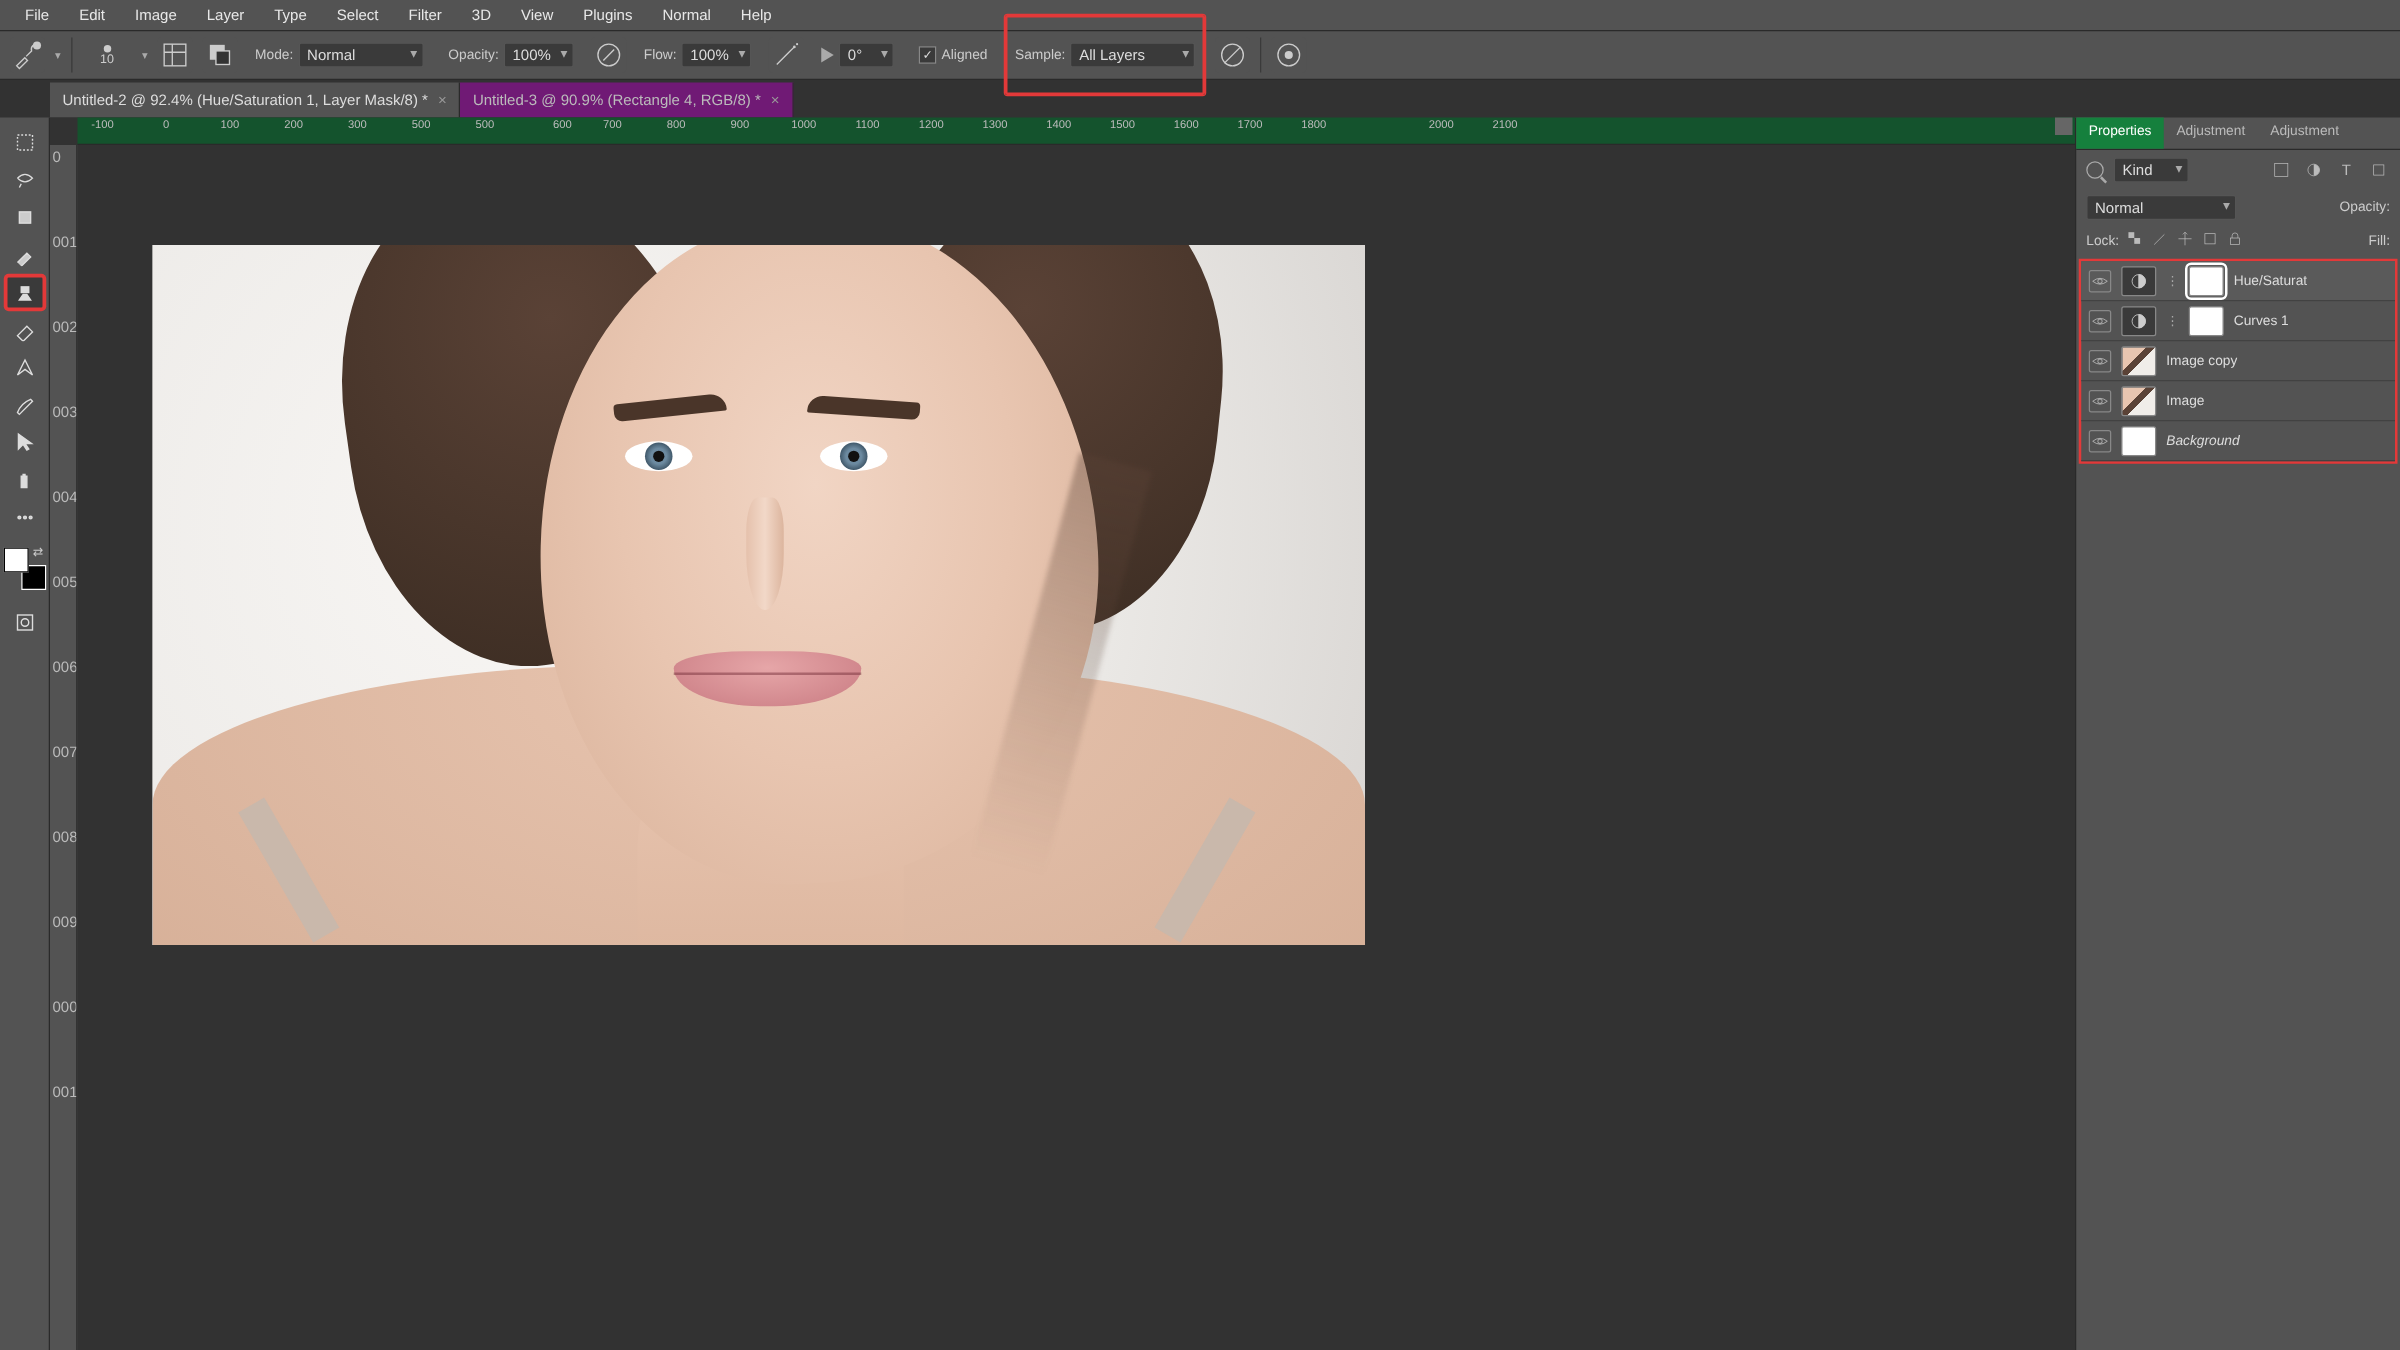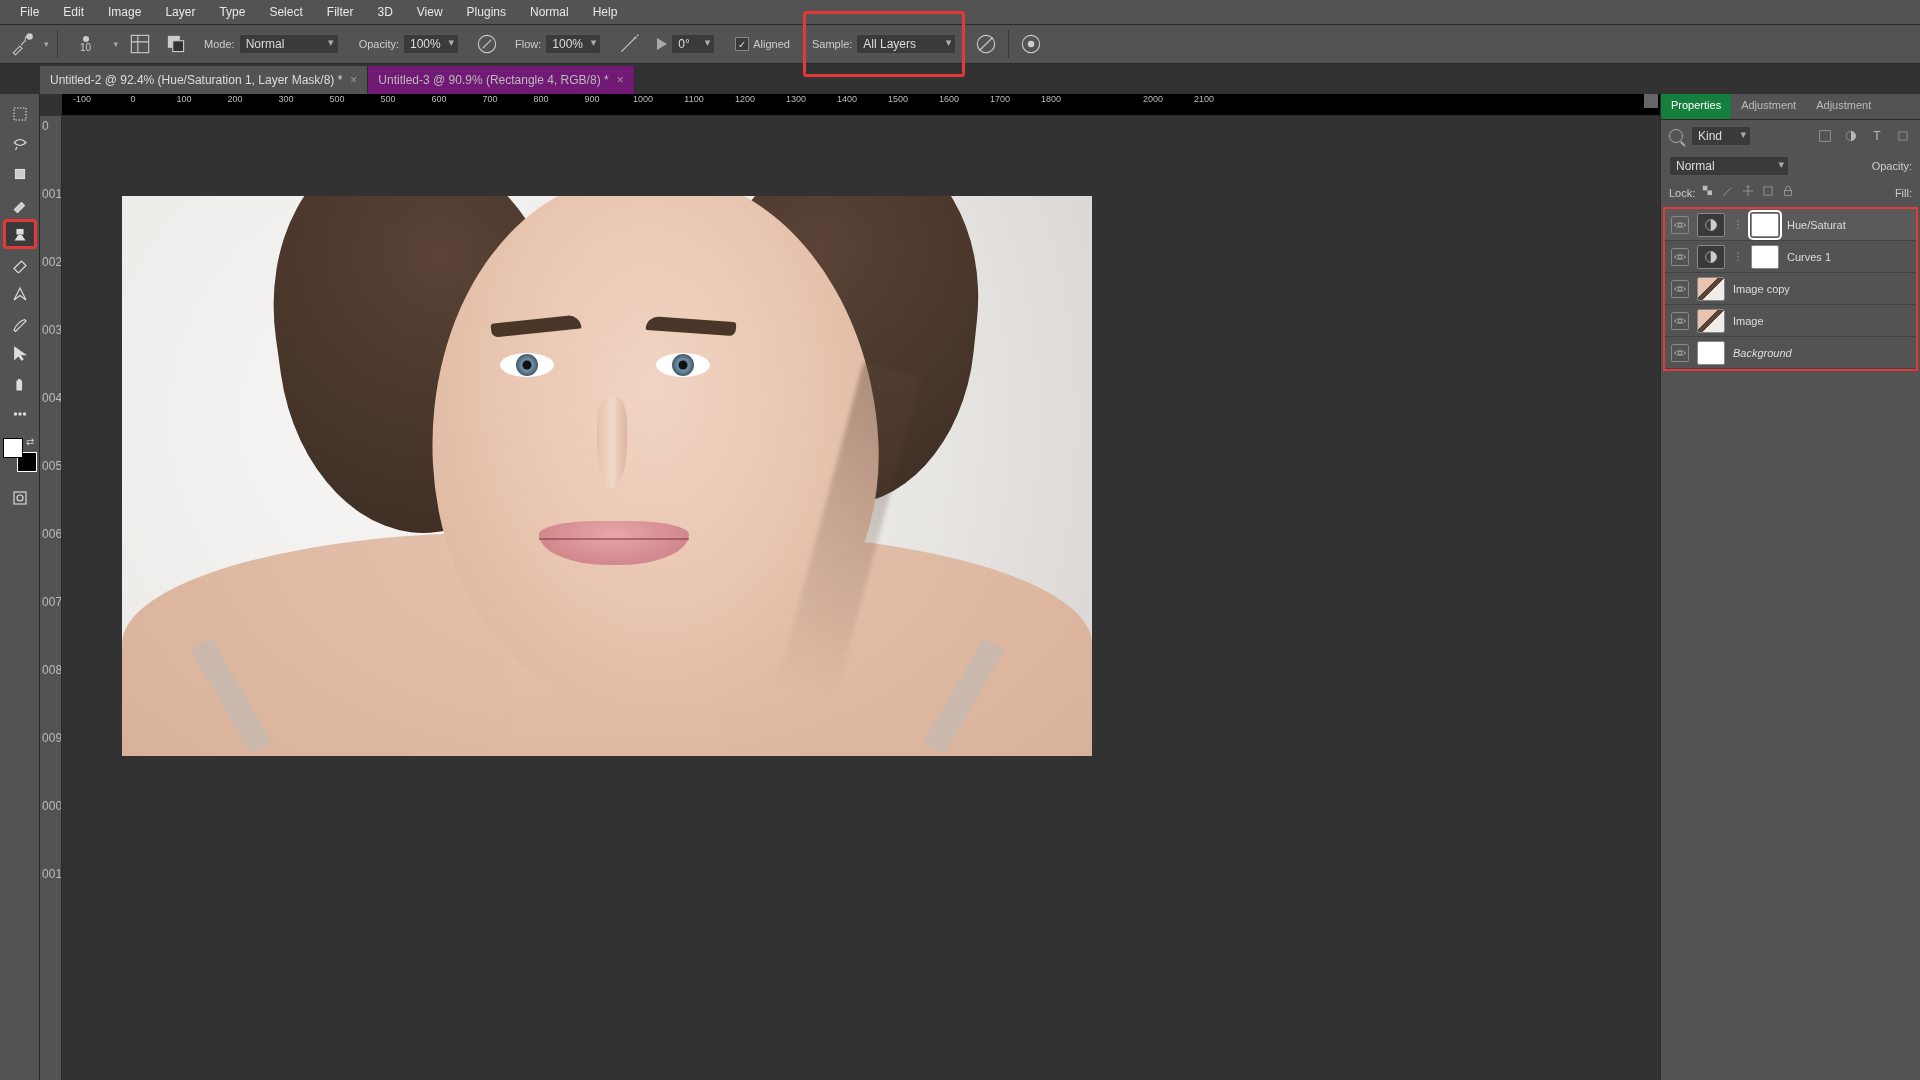--- a/index.html
+++ b/index.html
@@ -25,21 +25,21 @@
 .toolbox { width: 40px; background: #535353; display: flex; flex-direction: column; align-items: center; padding-top: 6px; gap: 2px; border-right: 1px solid #2a2a2a; }
 .tool { width: 32px; height: 28px; display: flex; align-items: center; justify-content: center; color: #ddd; border-radius: 3px; }
 .tool svg { width: 18px; height: 18px; stroke: #ddd; fill: none; stroke-width: 1.5; }
 .tool.selected { background: #3a3a3a; }
 .tool.selected.highlight-red { background: #3a3a3a; }
 .fgbg { position: relative; width: 34px; height: 34px; margin-top: 8px; }
 .fg-swatch { position: absolute; top: 0; left: 0; width: 20px; height: 20px; background: #fff; border: 1px solid #000; }
 .bg-swatch { position: absolute; bottom: 0; right: 0; width: 20px; height: 20px; background: #000; border: 1px solid #fff; }
 .swap-arrow { position: absolute; top: -2px; right: 2px; font-size: 10px; color: #ccc; }
 .canvas-area { flex: 1; background: #323232; position: relative; display: flex; flex-direction: column; }
-.ruler-h { height: 22px; background: #000000; border-bottom: 1px solid #2a2a2a; position: relative; margin-left: 22px; overflow: hidden; padding-left: 28px; }
+.ruler-h { height: 22px; background: #14532d; border-bottom: 1px solid #2a2a2a; position: relative; margin-left: 22px; overflow: hidden; padding-left: 28px; }
 .ruler-h .tick { position: absolute; top: 0; font-size: 9px; color: #bbb; transform: translateX(-50%); }
 .ruler-v { width: 22px; background: #535353; border-right: 1px solid #2a2a2a; position: absolute; top: 22px; bottom: 0; left: 0; overflow: hidden; }
 .ruler-v .tick { position: absolute; left: 2px; font-size: 9px; color: #bbb; transform: translateY(-50%); writing-mode: vertical-rl; text-orientation: mixed; }
 .ruler-v .tick span { display: block; line-height: 0.9; writing-mode: horizontal-tb; }
 .canvas-wrap { position: absolute; left: 22px; top: 22px; right: 0; bottom: 0; display: flex; align-items: flex-start; justify-content: flex-start; }
 .canvas { background: #f4f2f0; width: 970px; height: 560px; margin-left: 60px; margin-top: 80px; position: relative; overflow: hidden; }
 
 .portrait { position: absolute; inset: 0; }
 .portrait .bg { position: absolute; inset: 0; background: radial-gradient(circle at 30% 40%, #f8f6f4 0%, #eceae7 60%, #d8d5d2 100%); }
 .face { position: absolute; left: 32%; top: -4%; width: 46%; height: 95%; background: radial-gradient(ellipse at 50% 40%, #f1d5c4 0%, #e8c5b0 50%, #d9b29a 100%); border-radius: 50% 50% 55% 45% / 55% 55% 50% 50%; transform: rotate(-3deg); }
@@ -271,21 +271,21 @@
 
   <div class="canvas-area">
     <div class="ruler-h">
         <div class="tick" style="left: 20px;">-100</div>
         <div class="tick" style="left: 71px;">0</div>
         <div class="tick" style="left: 122px;">100</div>
         <div class="tick" style="left: 173px;">200</div>
         <div class="tick" style="left: 224px;">300</div>
         <div class="tick" style="left: 275px;">500</div>
         <div class="tick" style="left: 326px;">500</div>
-        <div class="tick" style="left: 377px;">600</div>
+        <div class="tick" style="left: 388px;">600</div>
         <div class="tick" style="left: 428px;">700</div>
         <div class="tick" style="left: 479px;">800</div>
         <div class="tick" style="left: 530px;">900</div>
         <div class="tick" style="left: 581px;">1000</div>
         <div class="tick" style="left: 632px;">1100</div>
         <div class="tick" style="left: 683px;">1200</div>
         <div class="tick" style="left: 734px;">1300</div>
         <div class="tick" style="left: 785px;">1400</div>
         <div class="tick" style="left: 836px;">1500</div>
         <div class="tick" style="left: 887px;">1600</div>

